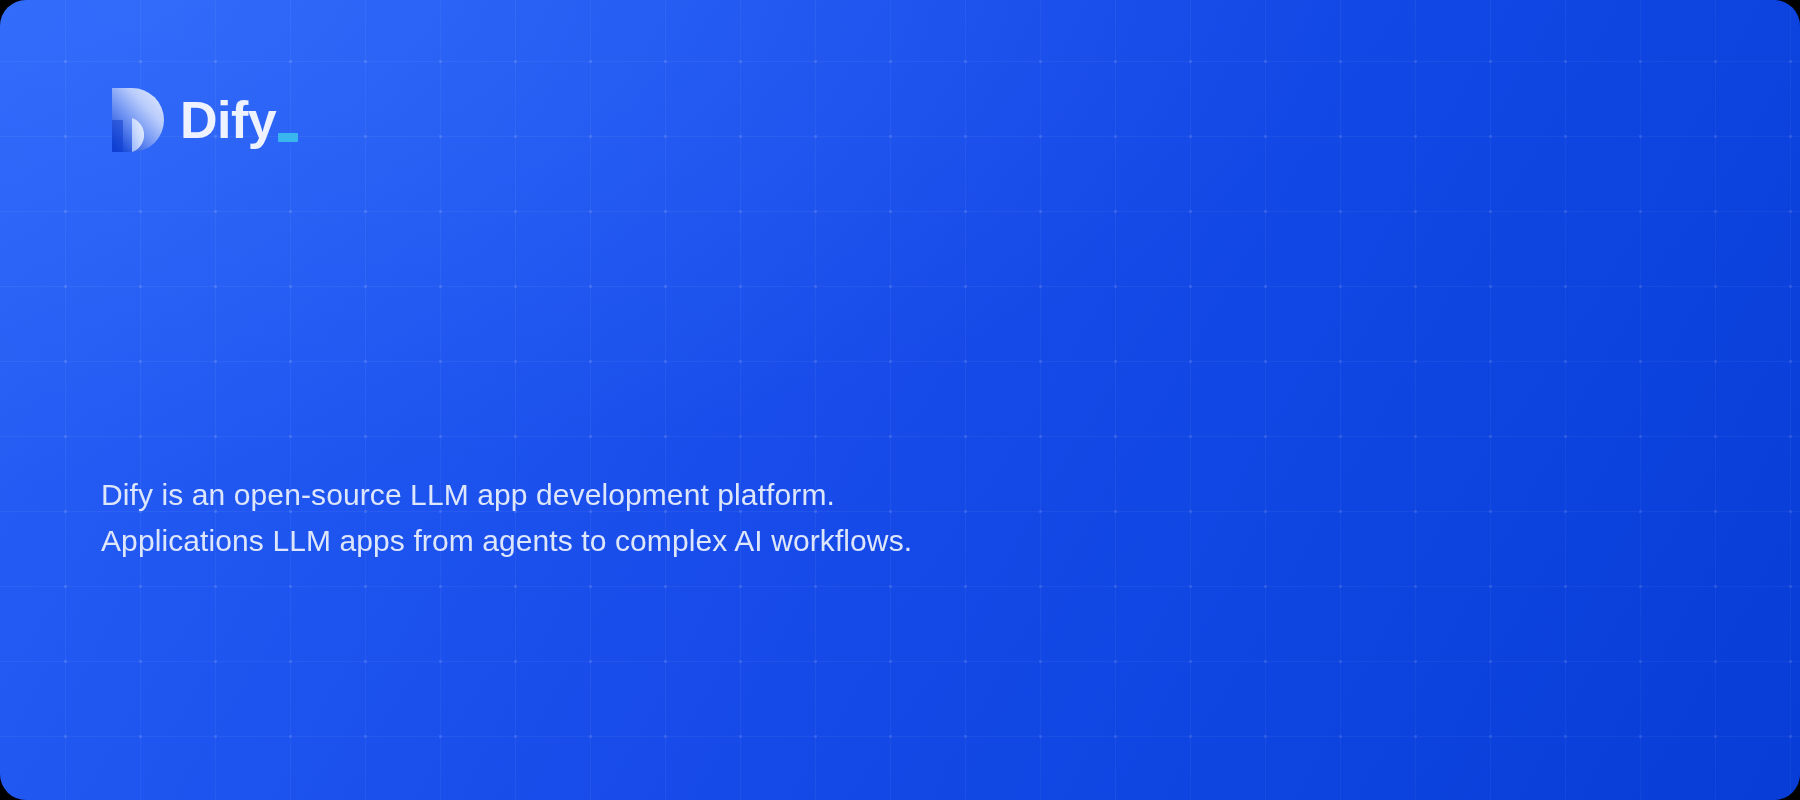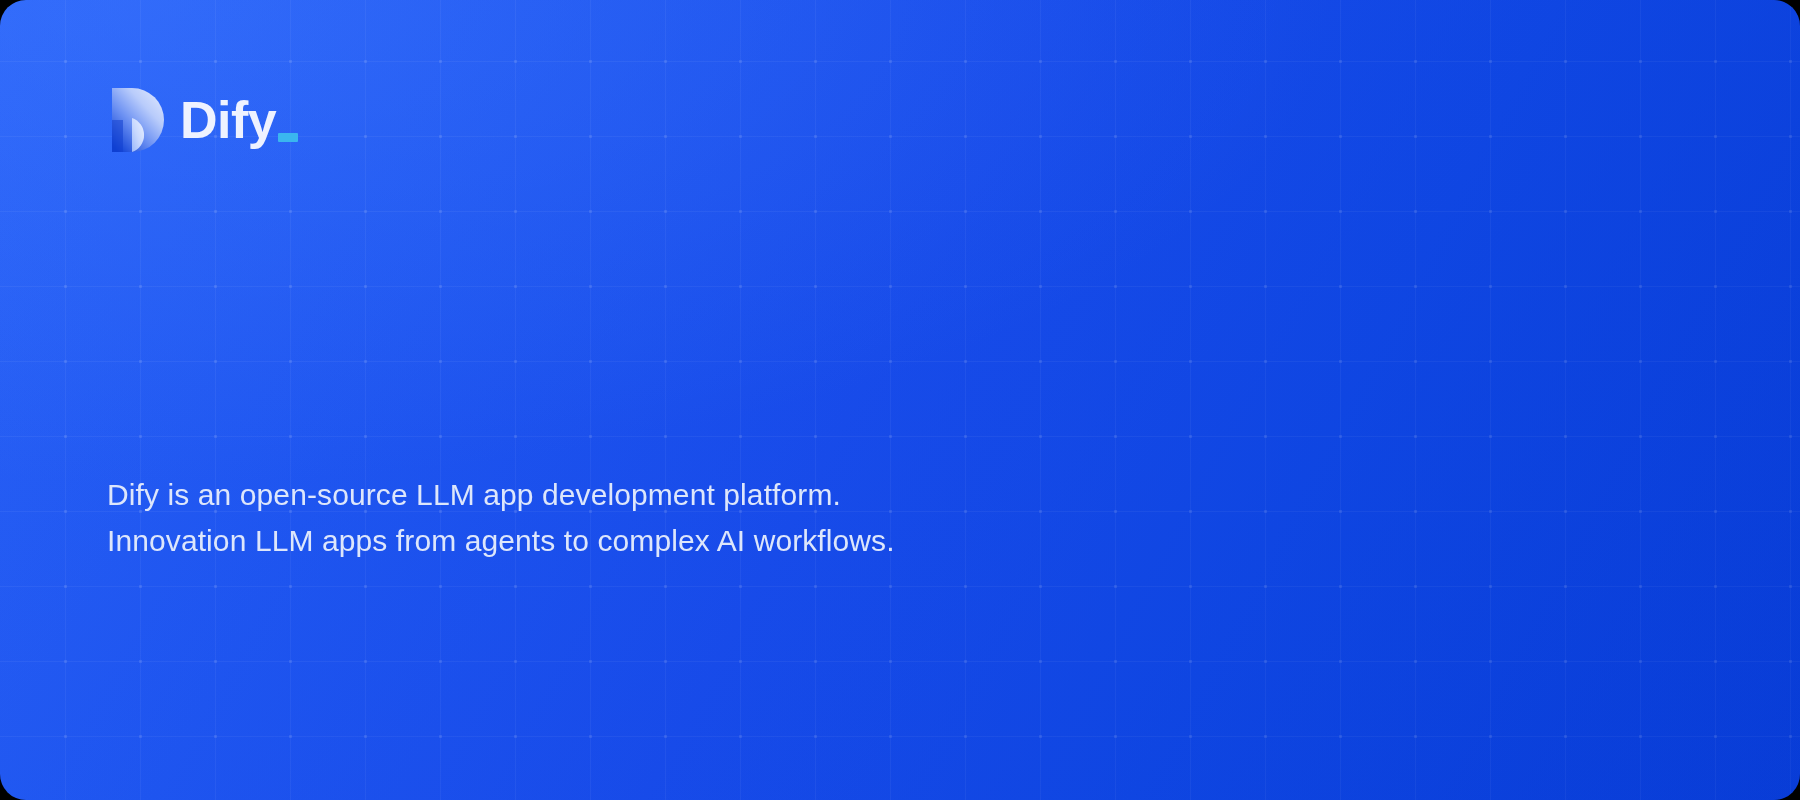--- a/index.html
+++ b/index.html
@@ -99,21 +99,21 @@
     letter-spacing:-1.5px;
     color:#eef2fd;
     white-space:nowrap;
     transform:scaleX(1.02);
     transform-origin:left center;
   }
 
   
   #subtitle {
     position:absolute;
-    left:107px;
+    left:101px;
     top:472px;
     width:1250px;
   }
   .subtitle-line {
     display:block;
     font-size:30px;
     font-weight:300;
     line-height:46px;
     letter-spacing:0.1px;
     color:#dde6fb;
@@ -155,16 +155,16 @@
 
     <div id="logo-wordmark-wrap">
       <span id="logo-wordmark">Dify</span>
       <span id="logo-accent-dash"></span>
     </div>
   </div>
 
 
   <div id="subtitle">
     <span class="subtitle-line">Dify is an open-source LLM app development platform.</span>
-    <span class="subtitle-line">Innovation LLM apps from agents to complex AI workflows.</span>
+    <span class="subtitle-line">Applications LLM apps from agents to complex AI workflows.</span>
   </div>
 
 </div>
 
 </body></html>

